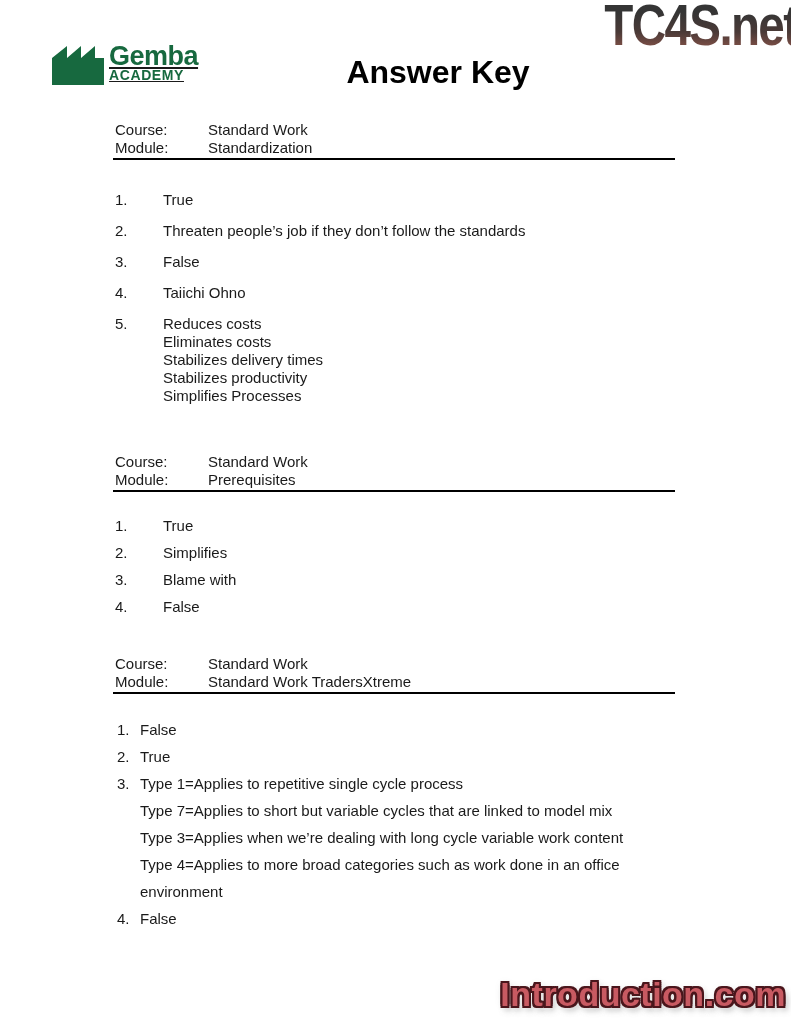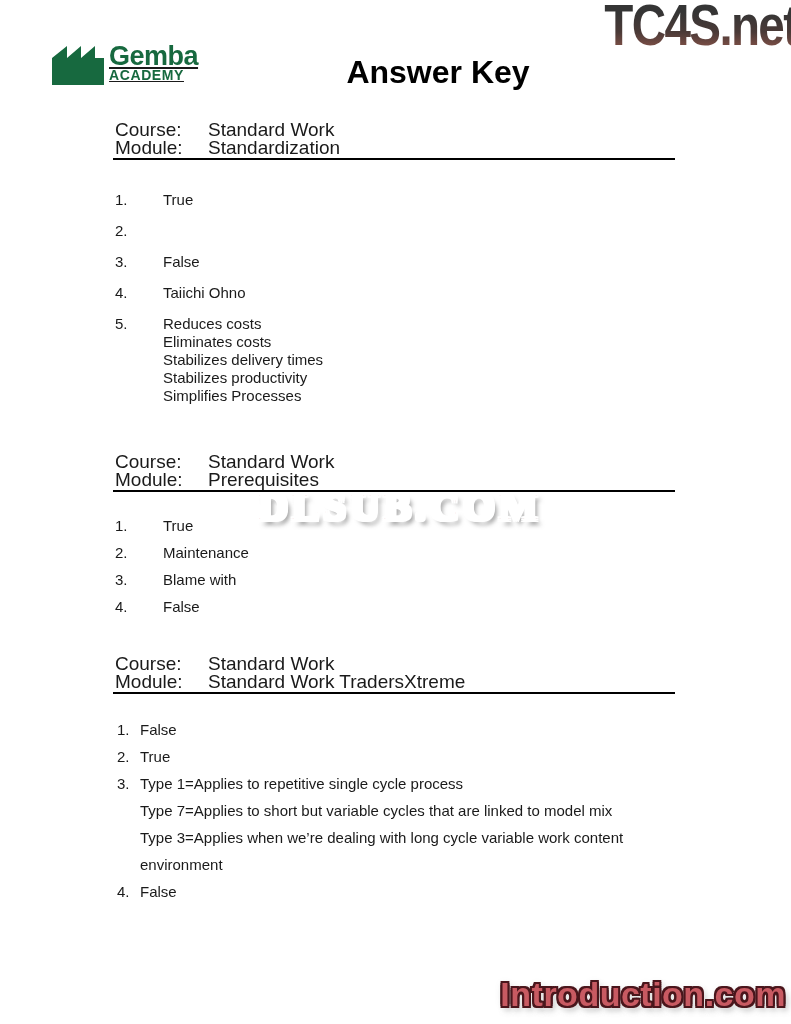--- a/index.html
+++ b/index.html
@@ -21,21 +21,21 @@
   .logo svg{display:block;margin-top:2px;}
   .logo-text{margin-left:5px;color:#17693f;}
   .logo-name{font-size:27px;font-weight:bold;line-height:24px;letter-spacing:-0.5px;}
   .logo-sub{font-size:14px;font-weight:bold;letter-spacing:0.6px;line-height:15px;}
   
   .title{
     position:absolute;top:46px;left:430px;transform:translateX(-50%);
     margin:8px;font-size:32px;font-weight:bold;color:#000;white-space:nowrap;
   }
   
-  .section-header{position:absolute;left:115px;width:562px;font-size:19px;line-height:18px;color:#1a1a1a;}
+  .section-header{position:absolute;left:115px;width:562px;font-size:15px;line-height:18px;color:#1a1a1a;}
   .hrow{display:flex;}
   .hlabel{display:inline-block;width:93px;flex:0 0 93px;}
   .hvalue{white-space:nowrap;}
   .rule{border-top:2px solid #000;width:562px;margin-left:-2px;margin-top:1px;}
   
   .list{position:absolute;font-size:15px;color:#1a1a1a;}
   .list-wide{left:115px;line-height:18px;}
   .list-wide .li{display:flex;margin-bottom:13px;}
   .list-wide .num{flex:0 0 48px;}
   .list-mid{left:115px;line-height:18px;}
@@ -103,20 +103,23 @@
 
   <div class="list list-wide" style="top:191px">
     <div class="li">
       <span class="num">1.</span>
       <div class="lines">
           <div>True</div>
         </div>
     </div>
     <div class="li">
       <span class="num">2.</span>
+      <div class="lines">
+          <div>Threaten people’s job if they don’t follow the standards</div>
+        </div>
     </div>
     <div class="li">
       <span class="num">3.</span>
       <div class="lines">
           <div>False</div>
         </div>
     </div>
     <div class="li">
       <span class="num">4.</span>
       <div class="lines">
@@ -140,33 +143,32 @@
       <span class="hlabel">Course:</span>
       <span class="hvalue">Standard Work</span>
     </div>
     <div class="hrow">
       <span class="hlabel">Module:</span>
       <span class="hvalue">Prerequisites</span>
     </div>
     <div class="rule"></div>
   </div>
 
-  <div class="wm-dlsub">DLSUB.COM</div>
 
   <div class="list list-mid" style="top:517px">
     <div class="li">
       <span class="num">1.</span>
       <div class="lines">
           <div>True</div>
         </div>
     </div>
     <div class="li">
       <span class="num">2.</span>
       <div class="lines">
-          <div>Maintenance</div>
+          <div>Simplifies</div>
         </div>
     </div>
     <div class="li">
       <span class="num">3.</span>
       <div class="lines">
           <div>Blame with</div>
         </div>
     </div>
     <div class="li">
       <span class="num">4.</span>
@@ -200,20 +202,21 @@
       <div class="lines">
           <div>True</div>
         </div>
     </div>
     <div class="li">
       <span class="num">3.</span>
       <div class="lines">
         <div>Type 1=Applies to repetitive single cycle process</div>
         <div>Type 7=Applies to short but variable cycles that are linked to model mix</div>
         <div>Type 3=Applies when we’re dealing with long cycle variable work content</div>
+        <div>Type 4=Applies to more broad categories such as work done in an office</div>
         <div>environment</div>
       </div>
     </div>
     <div class="li">
       <span class="num">4.</span>
       <div class="lines">
           <div>False</div>
         </div>
     </div>
   </div>

